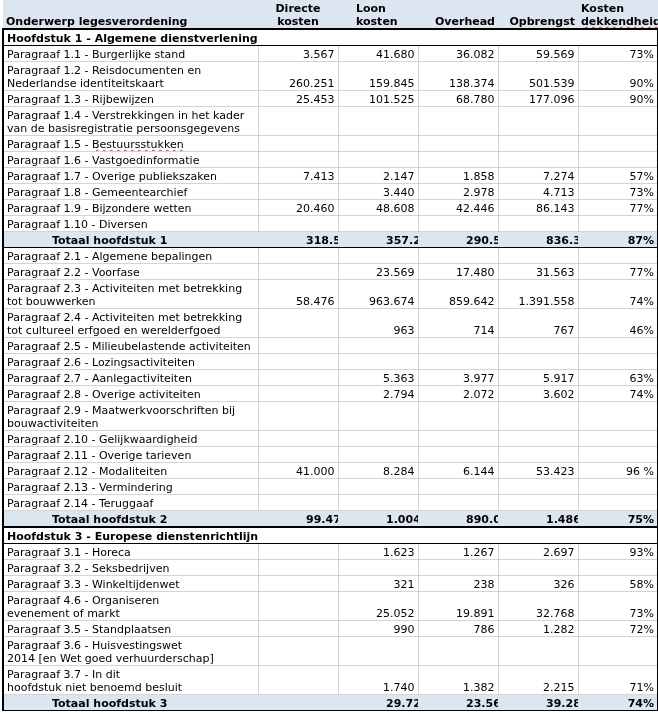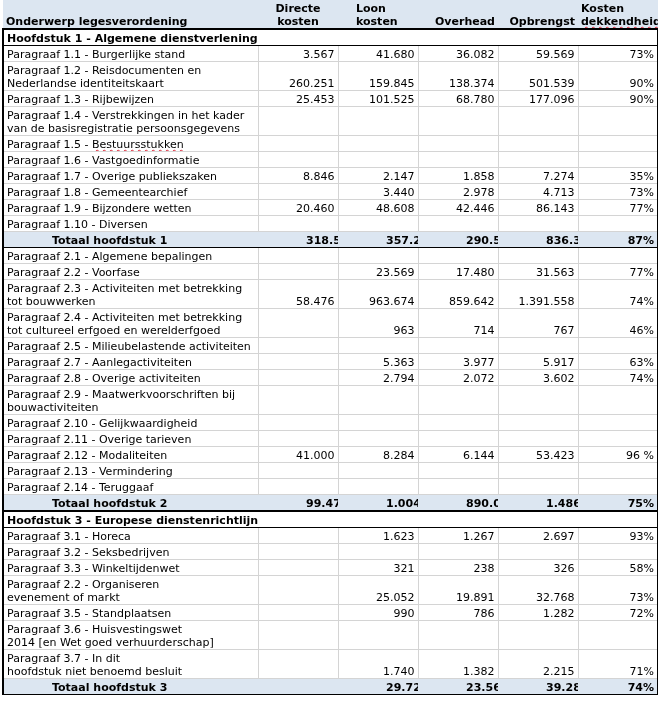--- a/index.html
+++ b/index.html
@@ -93,25 +93,25 @@
       <tr class="row">
         <td class="wrap"><span>Paragraaf 1.6 - Vastgoedinformatie</span></td>
         <td class="num"></td>
         <td class="num"></td>
         <td class="num"></td>
         <td class="num"></td>
         <td class="num"></td>
       </tr>
       <tr class="row">
         <td class="wrap"><span>Paragraaf 1.7 - Overige publiekszaken</span></td>
-        <td class="num">8.846</td>
+        <td class="num">7.413</td>
         <td class="num">2.147</td>
         <td class="num">1.858</td>
         <td class="num">7.274</td>
-        <td class="num">35%</td>
+        <td class="num">57%</td>
       </tr>
       <tr class="row">
         <td class="wrap"><span>Paragraaf 1.8 - Gemeentearchief</span></td>
         <td class="num"></td>
         <td class="num">3.440</td>
         <td class="num">2.978</td>
         <td class="num">4.713</td>
         <td class="num">73%</td>
       </tr>
       <tr class="row">
@@ -172,20 +172,28 @@
       </tr>
       <tr class="row">
         <td class="wrap"><span>Paragraaf 2.5 - Milieubelastende activiteiten</span></td>
         <td class="num"></td>
         <td class="num"></td>
         <td class="num"></td>
         <td class="num"></td>
         <td class="num"></td>
       </tr>
       <tr class="row">
+        <td class="wrap"><span>Paragraaf 2.6 - Lozingsactiviteiten</span></td>
+        <td class="num"></td>
+        <td class="num"></td>
+        <td class="num"></td>
+        <td class="num"></td>
+        <td class="num"></td>
+      </tr>
+      <tr class="row">
         <td class="wrap"><span>Paragraaf 2.7 - Aanlegactiviteiten</span></td>
         <td class="num"></td>
         <td class="num">5.363</td>
         <td class="num">3.977</td>
         <td class="num">5.917</td>
         <td class="num">63%</td>
       </tr>
       <tr class="row">
         <td class="wrap"><span>Paragraaf 2.8 - Overige activiteiten</span></td>
         <td class="num"></td>
@@ -271,21 +279,21 @@
       </tr>
       <tr class="row">
         <td class="wrap"><span>Paragraaf 3.3 - Winkeltijdenwet</span></td>
         <td class="num"></td>
         <td class="num">321</td>
         <td class="num">238</td>
         <td class="num">326</td>
         <td class="num">58%</td>
       </tr>
       <tr class="row row2">
-        <td class="wrap"><span>Paragraaf 2.2 - Organiseren</span><br><span>evenement of markt</span></td>
+        <td class="wrap"><span>Paragraaf 4.6 - Organiseren</span><br><span>evenement of markt</span></td>
         <td class="num"></td>
         <td class="num">25.052</td>
         <td class="num">19.891</td>
         <td class="num">32.768</td>
         <td class="num">73%</td>
       </tr>
       <tr class="row">
         <td class="wrap"><span>Paragraaf 3.5 - Standplaatsen</span></td>
         <td class="num"></td>
         <td class="num">990</td>

